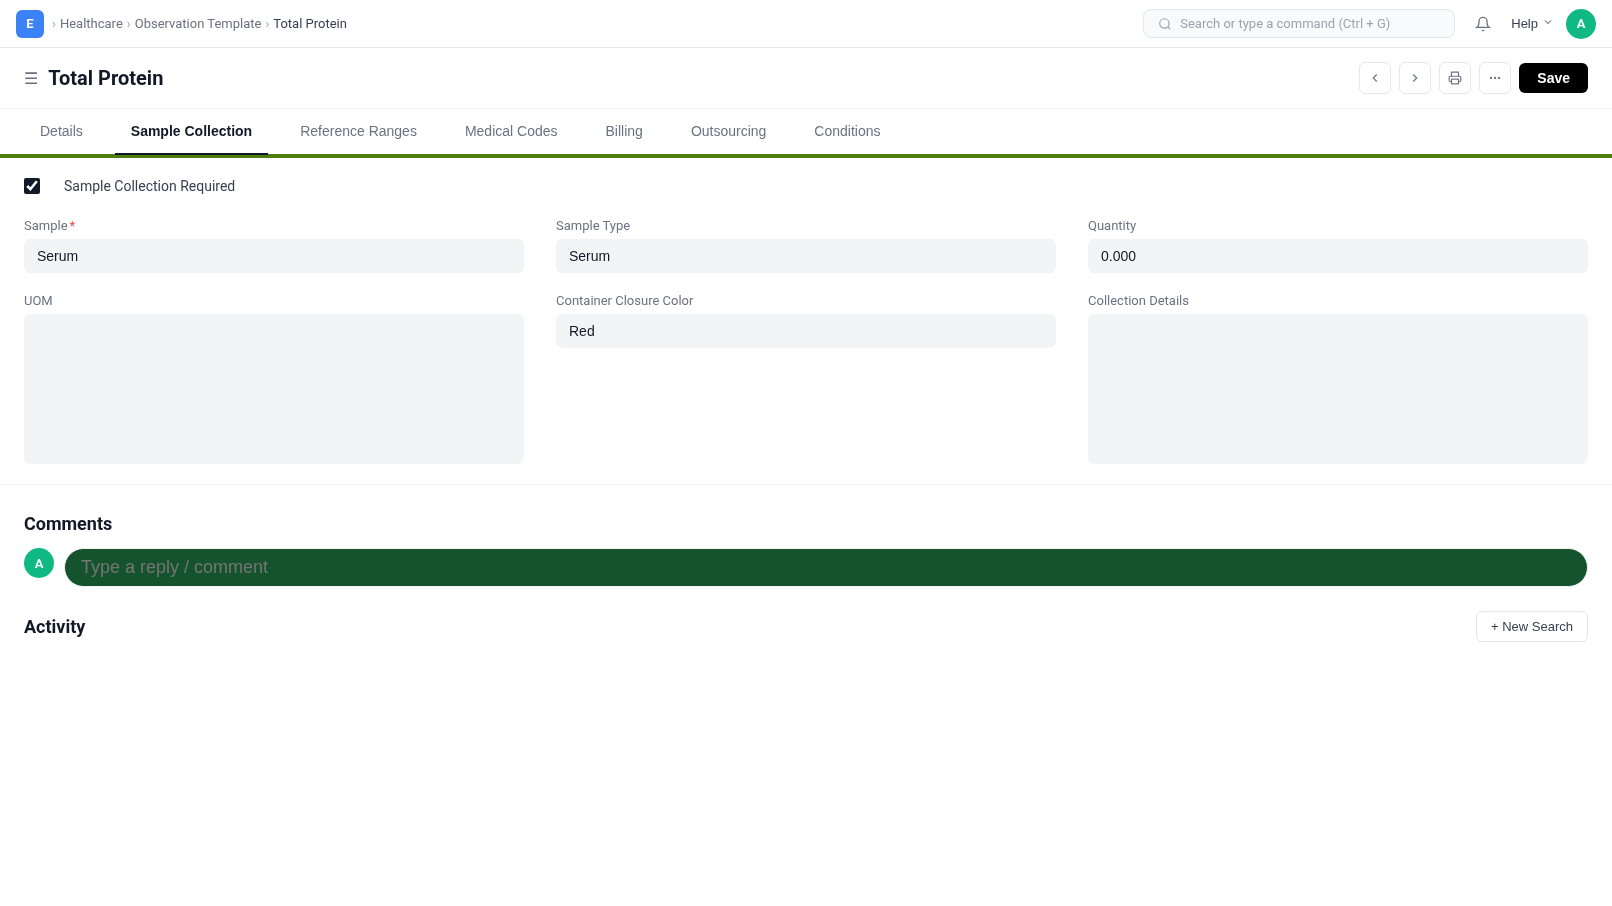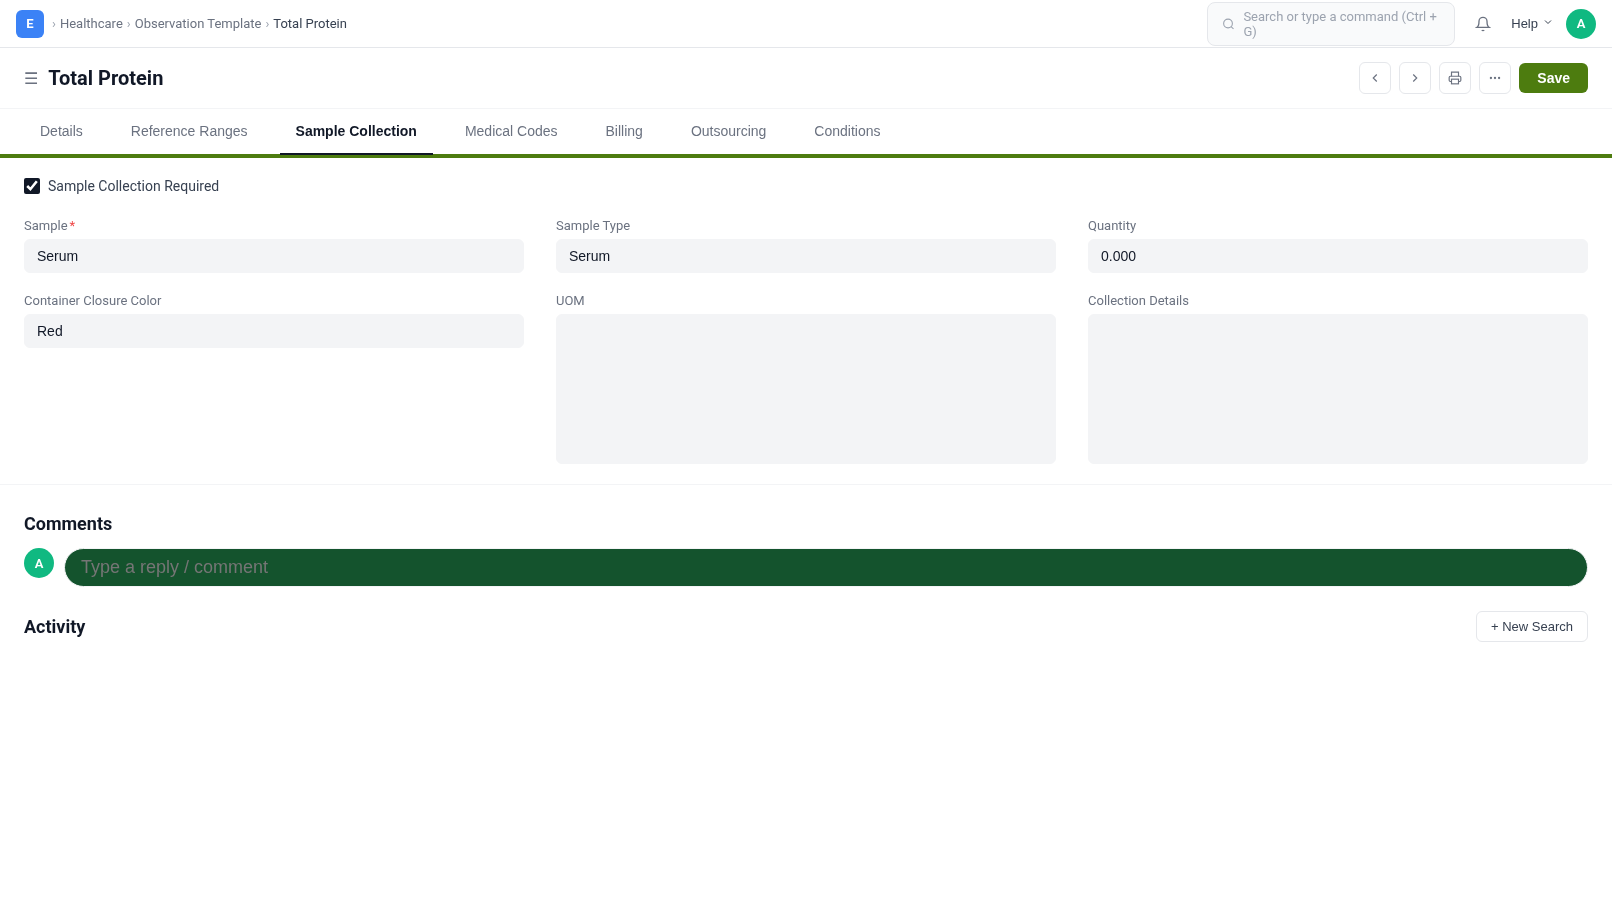--- a/index.html
+++ b/index.html
@@ -17,21 +17,21 @@
     }
     .breadcrumb {
       display: flex; align-items: center; gap: 4px; color: #6b7280; font-size: 13px; flex: 1;
     }
     .breadcrumb .chevron { color: #9ca3af; }
     .breadcrumb .current { color: #374151; }
     .nav-right { display: flex; align-items: center; gap: 12px; }
     .search-box {
       display: flex; align-items: center; gap: 8px;
       background: #f9fafb; border: 1px solid #e5e7eb; border-radius: 8px;
-      padding: 6px 14px; width: 248px; color: #9ca3af; font-size: 13px;
+      padding: 6px 14px; width: 312px; color: #9ca3af; font-size: 13px;
     }
     .nav-icon-btn {
       width: 32px; height: 32px; border-radius: 50%; border: none;
       background: none; cursor: pointer; display: flex; align-items: center;
       justify-content: center; color: #6b7280; font-size: 16px;
     }
     .help-btn {
       display: flex; align-items: flex-start; gap: 4px; background: none;
       border: none; cursor: pointer; color: #374151; font-size: 13px;
     }
@@ -49,21 +49,21 @@
     .page-header-left { display: flex; align-items: center; gap: 10px; }
     .hamburger { font-size: 16px; color: #6b7280; cursor: pointer; }
     .page-title { font-size: 20px; font-weight: 700; color: #111827; }
     .page-header-right { display: flex; align-items: center; gap: 8px; }
     .icon-btn {
       width: 32px; height: 32px; border: 1px solid #e5e7eb; border-radius: 6px;
       background: #fff; cursor: pointer; display: flex; align-items: center;
       justify-content: center; color: #6b7280; font-size: 14px;
     }
     .save-btn {
-      background: #4d7c0f; color: #fff; border: none; border-radius: 6px;
+      background: #000000; color: #fff; border: none; border-radius: 6px;
       padding: 7px 18px; font-size: 14px; font-weight: 600; cursor: pointer;
     }
 
     
     .tabs {
       display: flex; gap: 16px; padding: 0 24px;
       border-bottom: 4px solid #4d7c0f;
     }
     .tab {
       padding: 14px 16px; font-size: 14px; color: #6b7280; cursor: pointer;
@@ -72,21 +72,21 @@
     }
     .tab.active {
       color: #111827; font-weight: 600; border-bottom: 2px solid #111827;
     }
 
     
     .content { padding: 20px 24px; }
 
     
     .checkbox-row {
-      display: flex; align-items: center; gap: 8px; margin-bottom: 24px;
+      display: flex; align-items: center; gap: 24px; margin-bottom: 24px;
     }
     .checkbox-row input[type="checkbox"] {
       width: 16px; height: 16px; accent-color: #111827; cursor: pointer;
     }
     .checkbox-label { font-size: 14px; color: #374151; }
 
     
     .form-grid {
       display: grid; grid-template-columns: 1fr 1fr 1fr; gap: 20px 32px;
     }
@@ -208,22 +208,22 @@
           <circle cx="12" cy="12" r="1"></circle>
           <circle cx="19" cy="12" r="1"></circle>
       </svg>
     </button>
     <button class="save-btn">Save</button>
   </div>
 </div>
 
 <div class="tabs">
   <button class="tab">Details</button>
+  <button class="tab active">Sample Collection</button>
   <button class="tab">Reference Ranges</button>
-  <button class="tab active">Sample Collection</button>
   <button class="tab">Medical Codes</button>
   <button class="tab">Billing</button>
   <button class="tab">Outsourcing</button>
   <button class="tab">Conditions</button>
 </div>
 
 <div class="content">
 
   <div class="checkbox-row">
     <input type="checkbox" id="scr" checked="" style="">
@@ -243,27 +243,27 @@
       <label class="form-label">Sample Type</label>
       <input class="form-input" type="text" value="Serum" style="">
     </div>
 
     <div class="form-group">
       <label class="form-label">Quantity</label>
       <input class="form-input" type="text" value="0.000" style="">
     </div>
 
     <div class="form-group">
+      <label class="form-label">UOM</label>
+      <input class="form-input" type="text" value="" style="height: 150px; vertical-align: top; padding-top: 8px;">
+    </div>
+
+    <div class="form-group">
       <label class="form-label">Container Closure Color</label>
       <input class="form-input" type="text" value="Red" style="">
-    </div>
-
-    <div class="form-group">
-      <label class="form-label">UOM</label>
-      <input class="form-input" type="text" value="" style="height: 150px; vertical-align: top; padding-top: 8px;">
     </div>
 
     <div class="form-group">
       <label class="form-label">Collection Details</label>
       <textarea class="form-textarea" style=""></textarea>
     </div>
 
   </div>
 </div>
 

